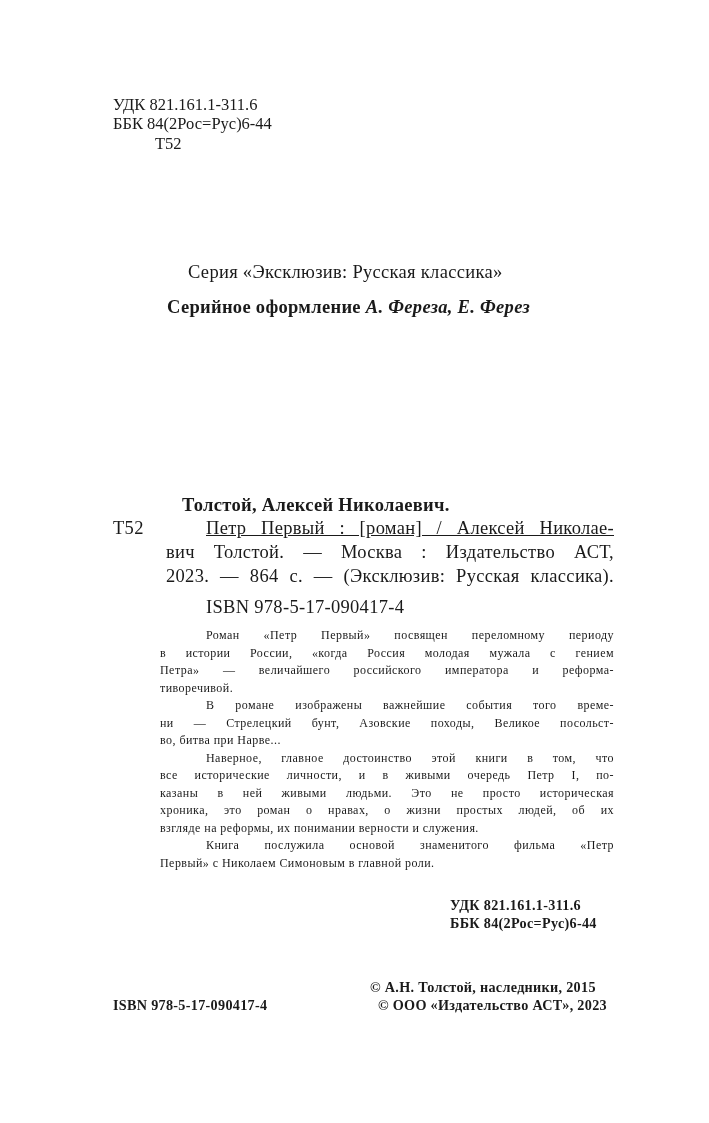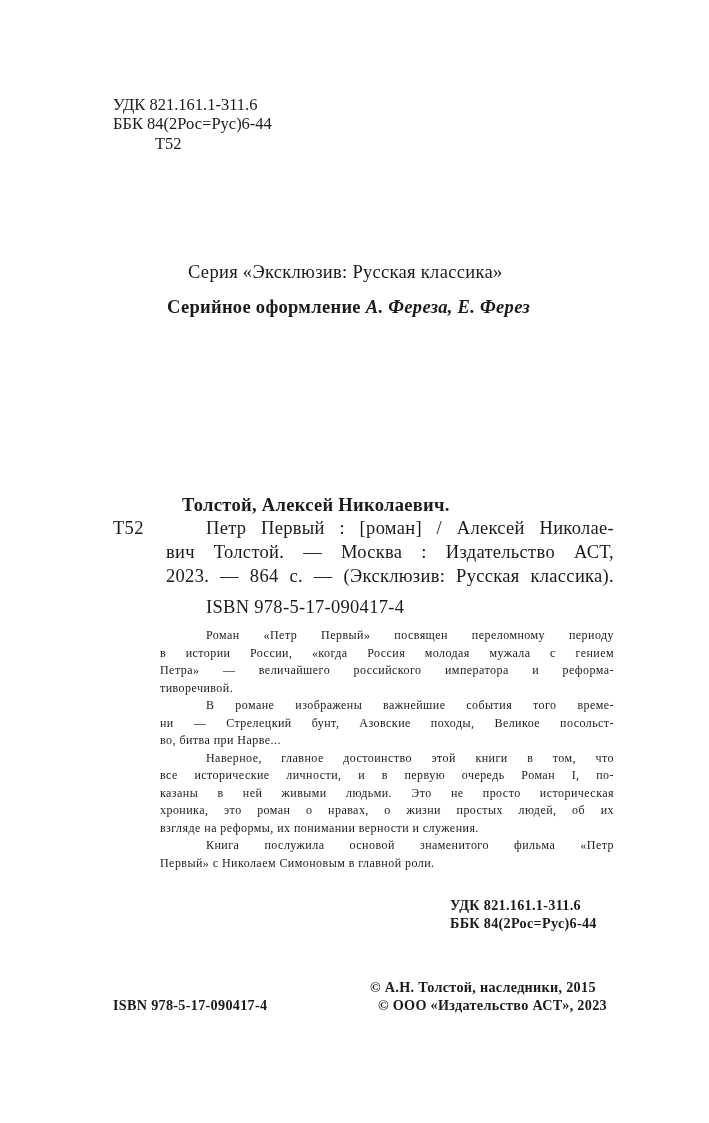--- a/index.html
+++ b/index.html
@@ -11,21 +11,21 @@
   .f14 { font-size: 14.2px; line-height: 17.5px; letter-spacing: 0.45px; }
   .b { font-weight: bold; }
   .i { font-style: italic; }
   .annot { position: absolute; left: 160px; width: 454px; top: 627px; }
   .annot .ln { display: block; height: 17.5px; font-size: 12px; line-height: 17.5px; letter-spacing: 0.45px; }
   .annot .ln.j { text-align: justify; text-align-last: justify; }
   .annot .ln.ind { padding-left: 46px; }
   .bib { position: absolute; left: 166px; width: 448px; top: 516px; }
   .bib .ln { display: block; height: 24px; font-size: 18.5px; line-height: 24px; letter-spacing: 0.3px; }
   .bib .ln.j { text-align: justify; text-align-last: justify; }
-  .bib .ln.ind { padding-left: 40px; }
+  .bib .ln.ind { padding-left: 40px; text-decoration: underline; }
 </style>
 </head>
 <body>
 
 <div class="abs f16" style="left:113px; top:95px;">УДК 821.161.1-311.6</div>
 <div class="abs f16" style="left:113px; top:114px;">ББК 84(2Рос=Рус)6-44</div>
 <div class="abs f16" style="left:155px; top:134px;">Т52</div>
 
 <div class="abs f18" style="left:188px; top:260px;">Серия «Эксклюзив: Русская классика»</div>
 <div class="abs f18" style="left:167px; top:295px;font-weight:bold;">
@@ -44,21 +44,21 @@
 
 <div class="annot">
   <span class="ln j ind">Роман «Петр Первый» посвящен переломному периоду</span>
   <span class="ln j">в истории России, «когда Россия молодая мужала с гением</span>
   <span class="ln j">Петра» — величайшего российского императора и реформа-</span>
   <span class="ln">тиворечивой.</span>
   <span class="ln j ind">В романе изображены важнейшие события того време-</span>
   <span class="ln j">ни — Стрелецкий бунт, Азовские походы, Великое посольст-</span>
   <span class="ln">во, битва при Нарве...</span>
   <span class="ln j ind">Наверное, главное достоинство этой книги в том, что</span>
-  <span class="ln j">все исторические личности, и в первую очередь Роман I, по-</span>
+  <span class="ln j">все исторические личности, и в живыми очередь Петр I, по-</span>
   <span class="ln j">казаны в ней живыми людьми. Это не просто историческая</span>
   <span class="ln j">хроника, это роман о нравах, о жизни простых людей, об их</span>
   <span class="ln">взгляде на реформы, их понимании верности и служения.</span>
   <span class="ln j ind">Книга послужила основой знаменитого фильма «Петр</span>
   <span class="ln">Первый» с Николаем Симоновым в главной роли.</span>
 </div>
 
 <div class="abs f14 b" style="left:450px; top:897px; letter-spacing:0.3px;">УДК 821.161.1-311.6</div>
 <div class="abs f14 b" style="left:450px; top:915px; letter-spacing:0.3px;">ББК 84(2Рос=Рус)6-44</div>
 

